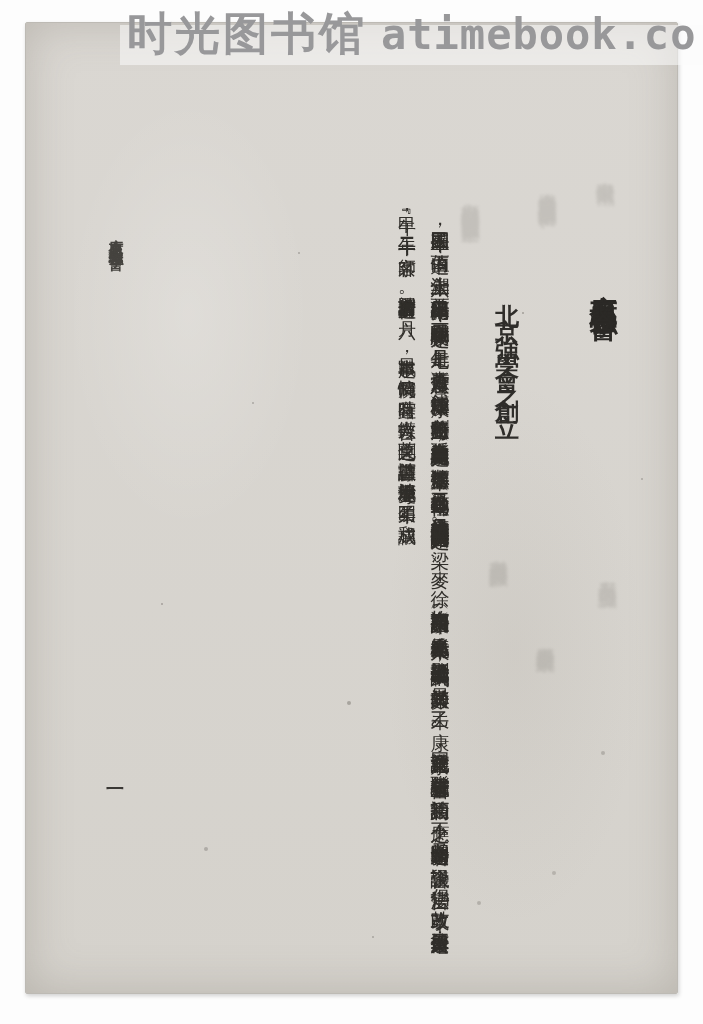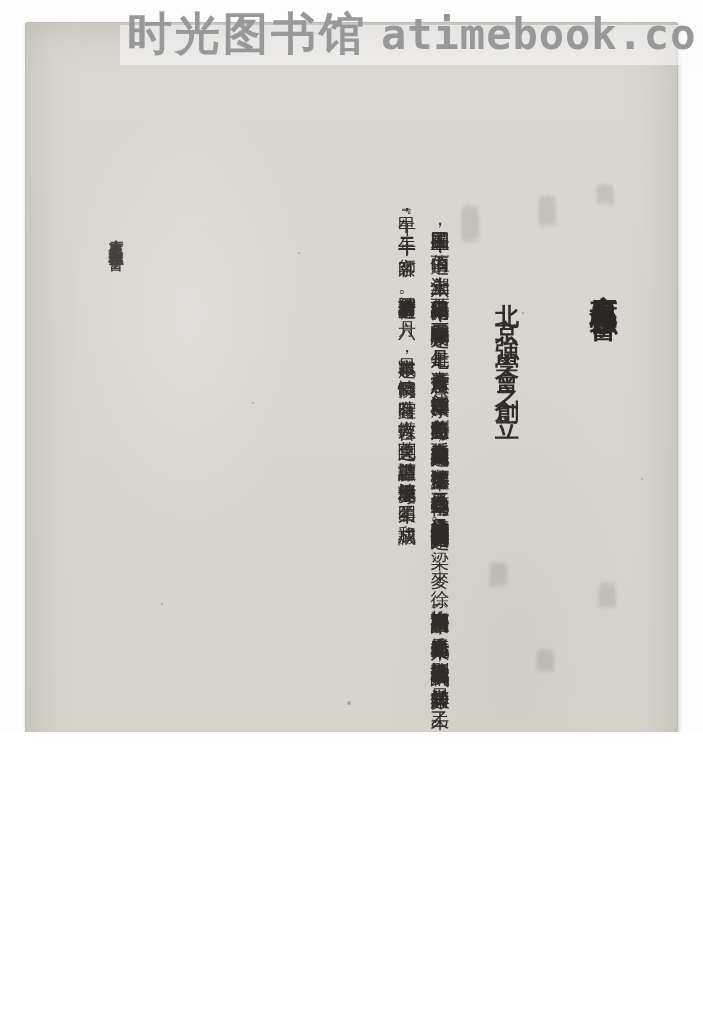--- a/index.html
+++ b/index.html
@@ -1,17 +1,17 @@
 <!DOCTYPE html>
 <html><head>
 <meta charset="utf-8">
 <style>
   html,body{margin:0;padding:0;background:#ffffff;}
   #screen{
-    position:relative;width:703px;height:732px;overflow:hidden;
+    position:relative;width:703px;height:1024px;overflow:hidden;
     background:#fdfdfd;font-family:"Liberation Serif",serif;
   }
   
   .page{
     position:absolute;left:25px;top:22px;width:651px;height:970px;
     background:
       radial-gradient(closest-side at 25% 30%, rgba(255,255,255,0.18), rgba(255,255,255,0) 75%),
       radial-gradient(closest-side at 75% 65%, rgba(140,133,122,0.10), rgba(140,133,122,0) 80%),
       linear-gradient(#dad7d2,#d5d2cc);
     border:1px solid #bdbab4;

